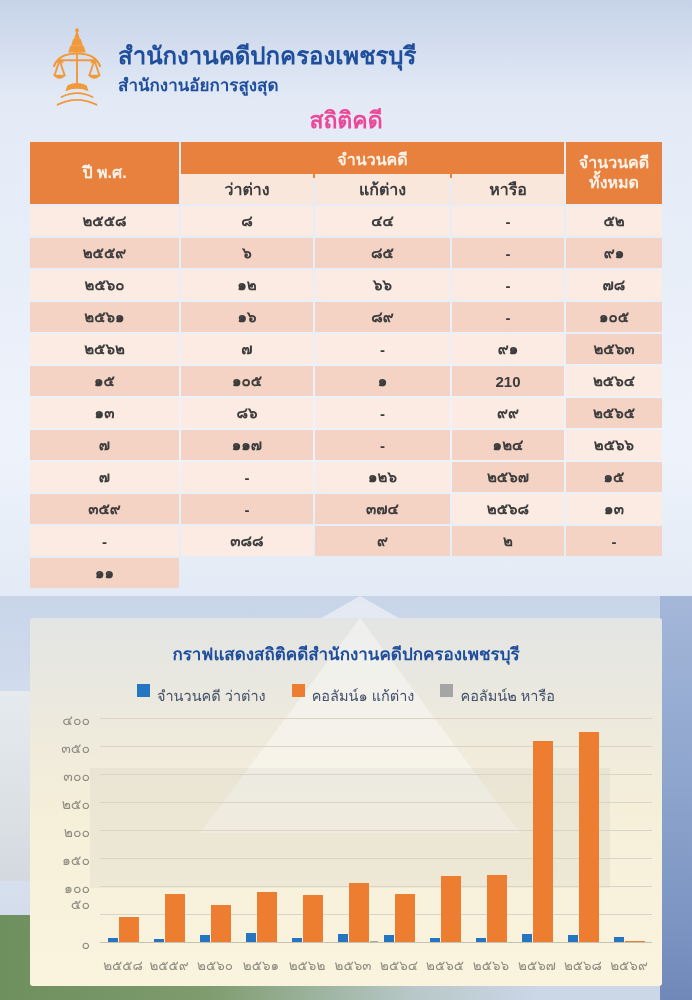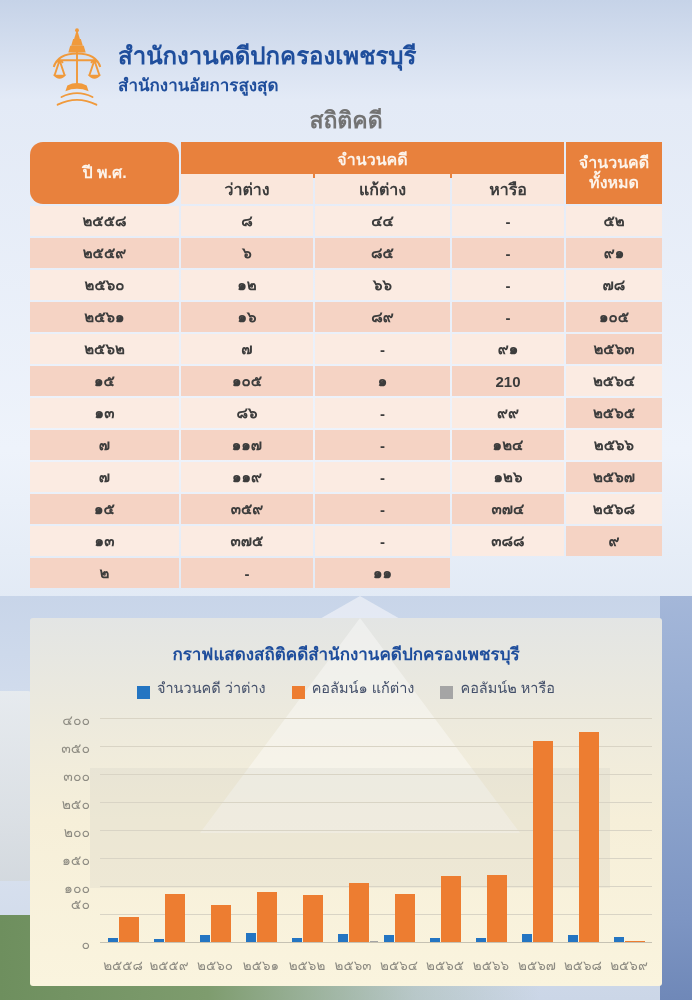--- a/index.html
+++ b/index.html
@@ -14,49 +14,49 @@
   .bg-gable{position:absolute;left:150px;top:0;width:420px;height:120px;background:rgba(250,250,252,.55);clip-path:polygon(50% 0,100% 100%,0 100%);}
   .bg-tank{position:absolute;left:0;top:95px;width:34px;height:190px;background:linear-gradient(180deg,#EAEDEF,#D3D8DC);opacity:.85;border-radius:0 6px 6px 0;}
   .bg-grass{position:absolute;left:0;bottom:0;width:100%;height:85px;background:linear-gradient(90deg,#6E8F5E 0%,#7E9C6E 30%,rgba(126,156,110,.25) 60%,rgba(126,156,110,0) 78%);}
   .bg-building-right{position:absolute;right:0;top:0;width:32px;height:100%;background:linear-gradient(180deg,#A4B7D9 0%,#8EA5CD 45%,#7D95C3 80%,#6F88B8 100%);}
   
   .org-header{position:absolute;left:48px;top:26px;display:flex;align-items:center;}
   .emblem{width:58px;height:84px;margin-right:12px;flex:0 0 auto;}
   .org-lines{color:#1F4E9C;font-weight:bold;}
   .org-line1{font-size:24px;line-height:1.5;}
   .org-line2{font-size:17px;line-height:1.4;}
-  .page-title{position:absolute;left:0;top:102px;width:692px;text-align:center;color:#737373;font-size:23px;font-weight:bold;}
+  .page-title{position:absolute;left:0;top:102px;width:692px;text-align:center;color:#ec4899;font-size:23px;font-weight:bold;}
   
   .case-table{
     position:absolute;left:30px;top:142px;width:632px;
     display:grid;grid-template-columns:149px 132px 135px 112px 96px;
     grid-auto-rows:30px;gap:2px;
   }
   .case-table .hcell{background:#E8813D;color:#FCF3EA;font-weight:bold;font-size:16px;
     display:flex;align-items:center;justify-content:center;text-align:center;line-height:1.25;padding:0 6px;box-sizing:border-box;}
-  .h-year{grid-column:1;grid-row:1/3;border-radius:13px;}
+  .h-year{grid-column:1;grid-row:1/3;}
   .h-group{grid-column:2/5;grid-row:1;height:36px;font-family:Liberation Serif, serif;}
   .h-total{grid-column:5;grid-row:1/3;}
   .case-table .shcell{background:#FAE7DC;color:#3C3C3C;font-weight:bold;font-size:16px;
     display:flex;align-items:center;justify-content:center;grid-row:2;}
   .cell{display:flex;align-items:center;justify-content:center;
     font-size:15px;font-weight:600;color:#3C3C3C;}
   .cell.light{background:#FBEBE2;}
   .cell.dark{background:#F5D3C4;}
   
   .chart-panel{
     position:absolute;left:30px;top:618px;width:632px;height:368px;border-radius:3px;
     background:linear-gradient(180deg,#E3E5E4 0%,#EDEADD 28%,#F6EFD9 55%,#FAF4DE 100%);
     overflow:hidden;
   }
   .panel-wm1{position:absolute;left:170px;top:0;width:320px;height:215px;background:rgba(255,255,255,.38);clip-path:polygon(50% 0,100% 100%,0 100%);}
   .panel-wm2{position:absolute;left:60px;top:150px;width:520px;height:120px;background:rgba(196,194,186,.18);}
   .chart-title{position:absolute;left:0;top:22px;width:100%;text-align:center;color:#1F4E9C;font-size:17px;font-weight:bold;}
   .chart-legend{position:absolute;left:0;top:58px;width:100%;display:flex;justify-content:center;gap:26px;}
-  .legend-item{display:flex;align-items:flex-end;font-size:14.5px;color:#44506A;}
+  .legend-item{display:flex;align-items:flex-start;font-size:14.5px;color:#44506A;margin-top:8px;}
   .legend-swatch{width:13px;height:13px;margin-right:7px;}
   .chart-plot{position:absolute;left:70px;top:100px;width:552px;height:224px;}
   .gridline{position:absolute;left:0;right:0;height:1px;background:#D9D4C5;}
   .gridline.zero{background:#C6C2B3;}
   .bar{position:absolute;bottom:0;}
   .ytick{position:absolute;left:4px;width:56px;text-align:right;font-size:14px;color:#8D8B82;}
   .xtick{position:absolute;top:336px;text-align:center;font-size:13.5px;color:#8D8B82;white-space:nowrap;}
 </style>
 </head>
 <body>
@@ -137,31 +137,29 @@
     <div class="cell light">๘๖</div>
     <div class="cell light">-</div>
     <div class="cell light">๙๙</div>
     <div class="cell dark">๒๕๖๕</div>
     <div class="cell dark">๗</div>
     <div class="cell dark">๑๑๗</div>
     <div class="cell dark">-</div>
     <div class="cell dark">๑๒๔</div>
     <div class="cell light">๒๕๖๖</div>
     <div class="cell light">๗</div>
-    <div class="cell light">๑๑๙</div>
     <div class="cell light">-</div>
     <div class="cell light">๑๒๖</div>
     <div class="cell dark">๒๕๖๗</div>
     <div class="cell dark">๑๕</div>
     <div class="cell dark">๓๕๙</div>
     <div class="cell dark">-</div>
     <div class="cell dark">๓๗๔</div>
     <div class="cell light">๒๕๖๘</div>
     <div class="cell light">๑๓</div>
-    <div class="cell light">๓๗๕</div>
     <div class="cell light">-</div>
     <div class="cell light">๓๘๘</div>
     <div class="cell dark">๙</div>
     <div class="cell dark">๒</div>
     <div class="cell dark">-</div>
     <div class="cell dark">๑๑</div>
   </div>
 
 <div class="chart-panel">
   <div class="panel-wm1"></div>

